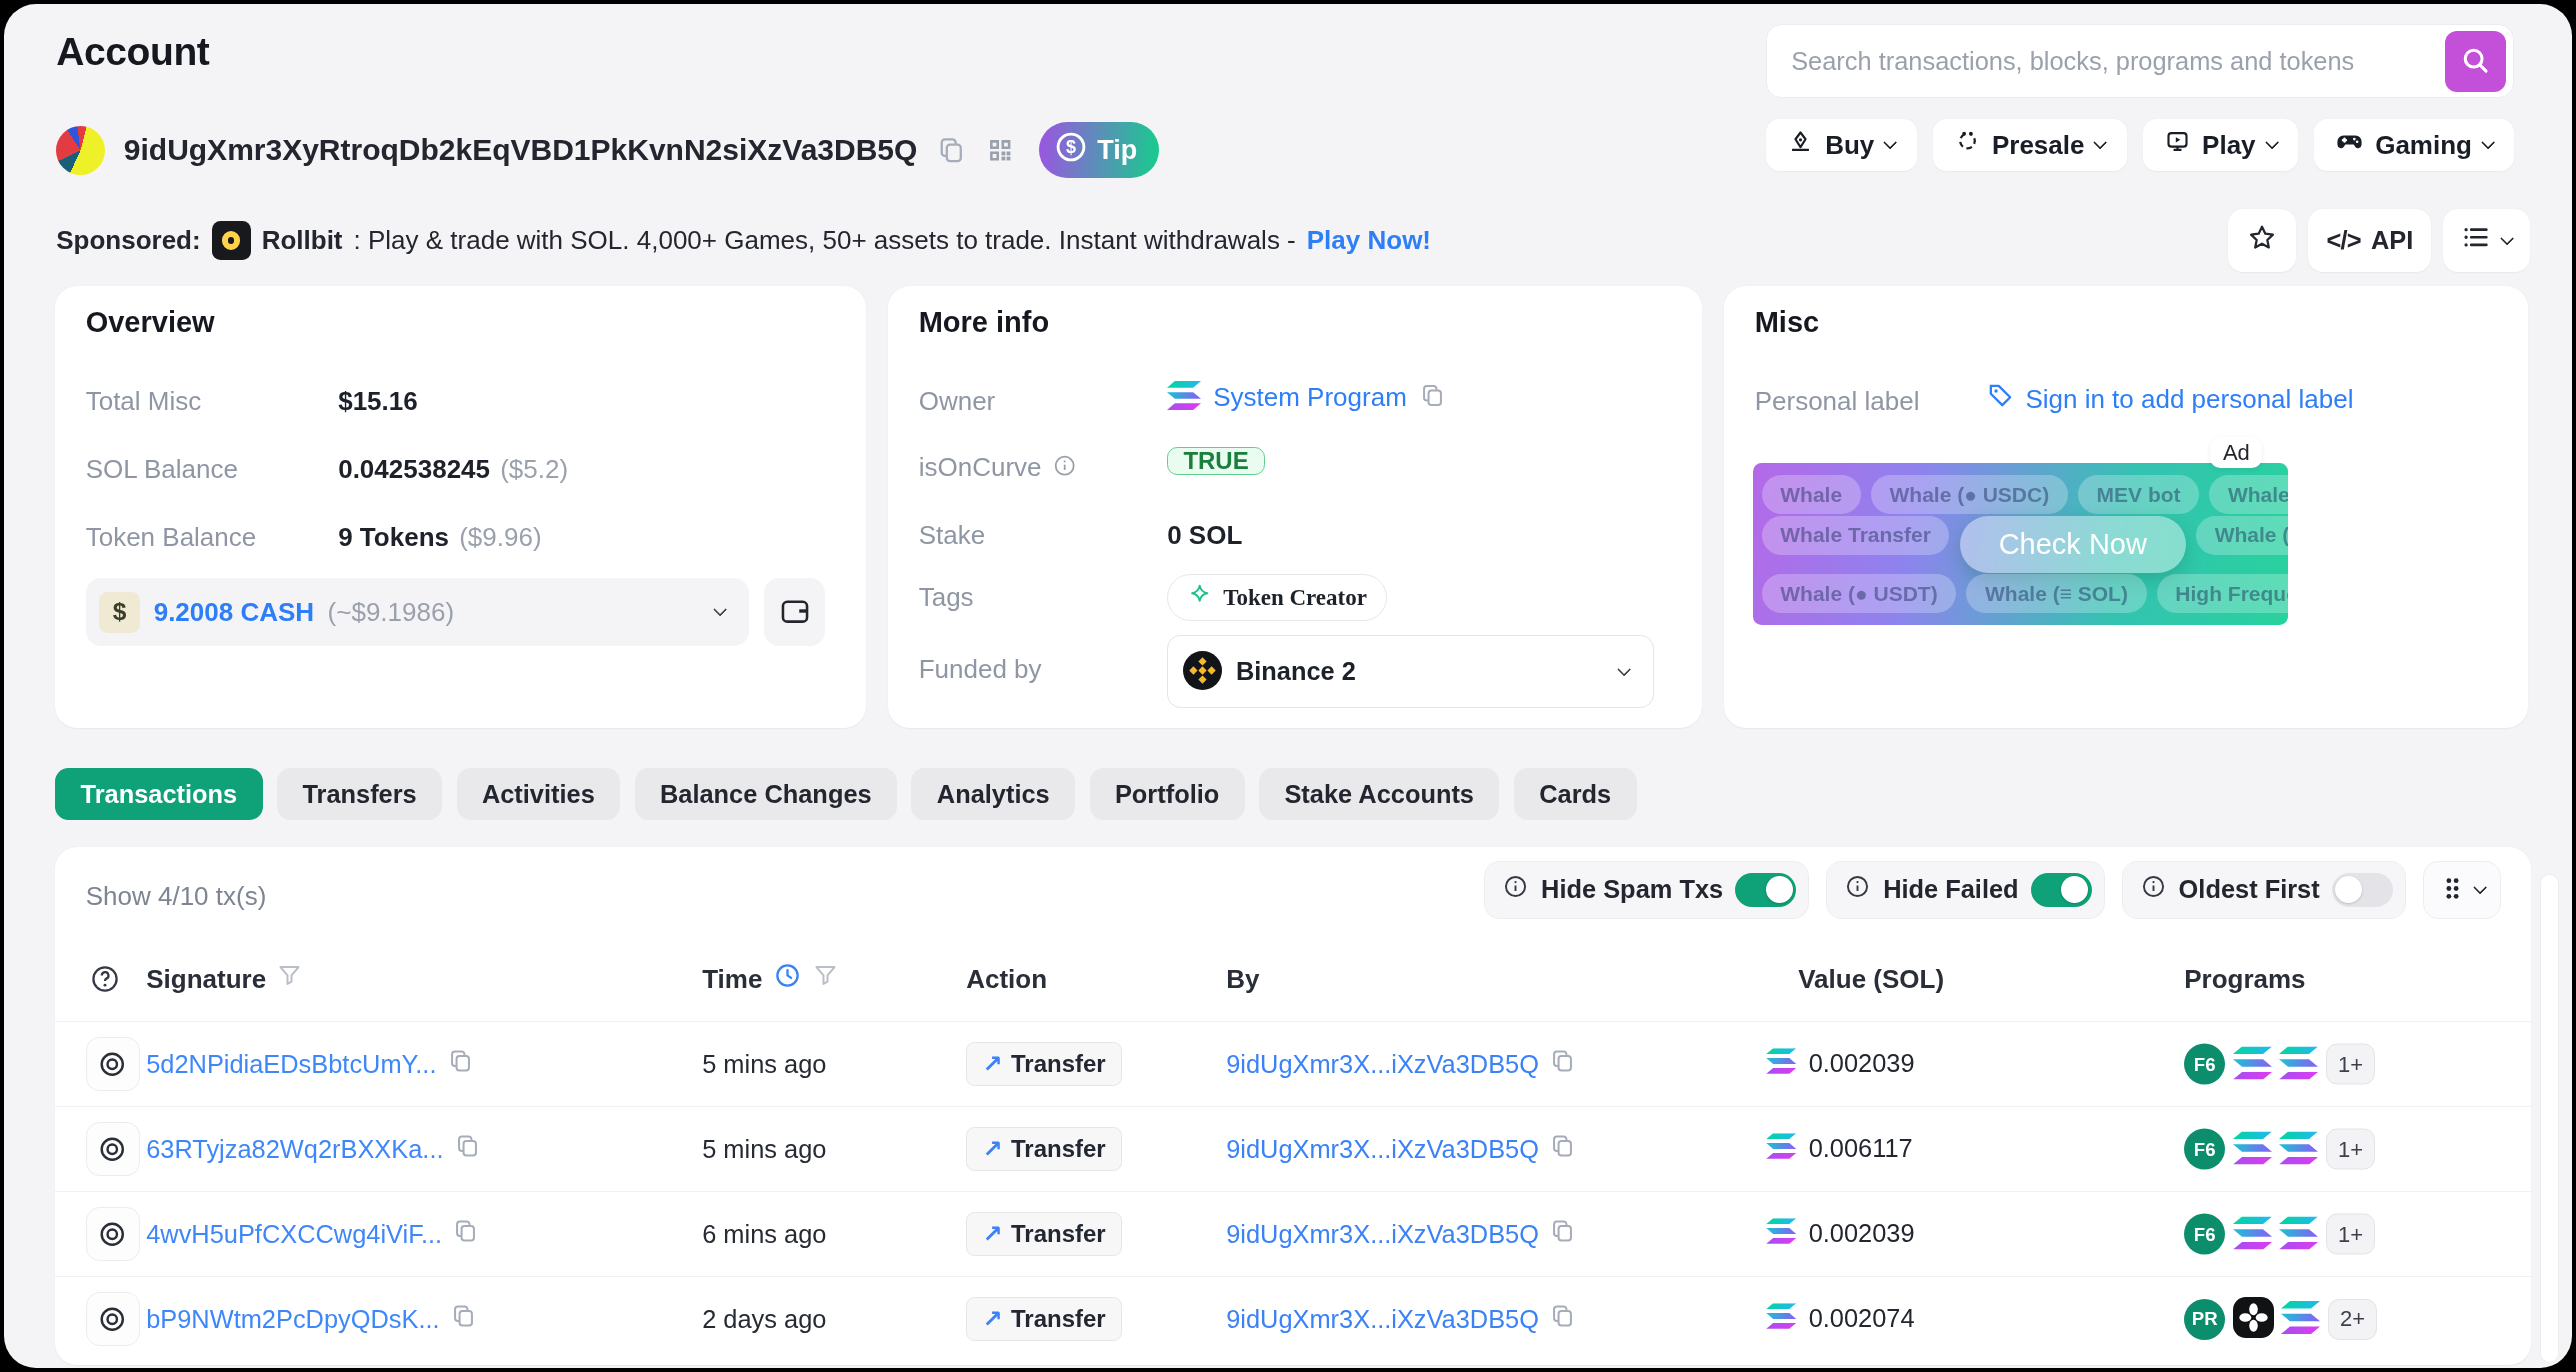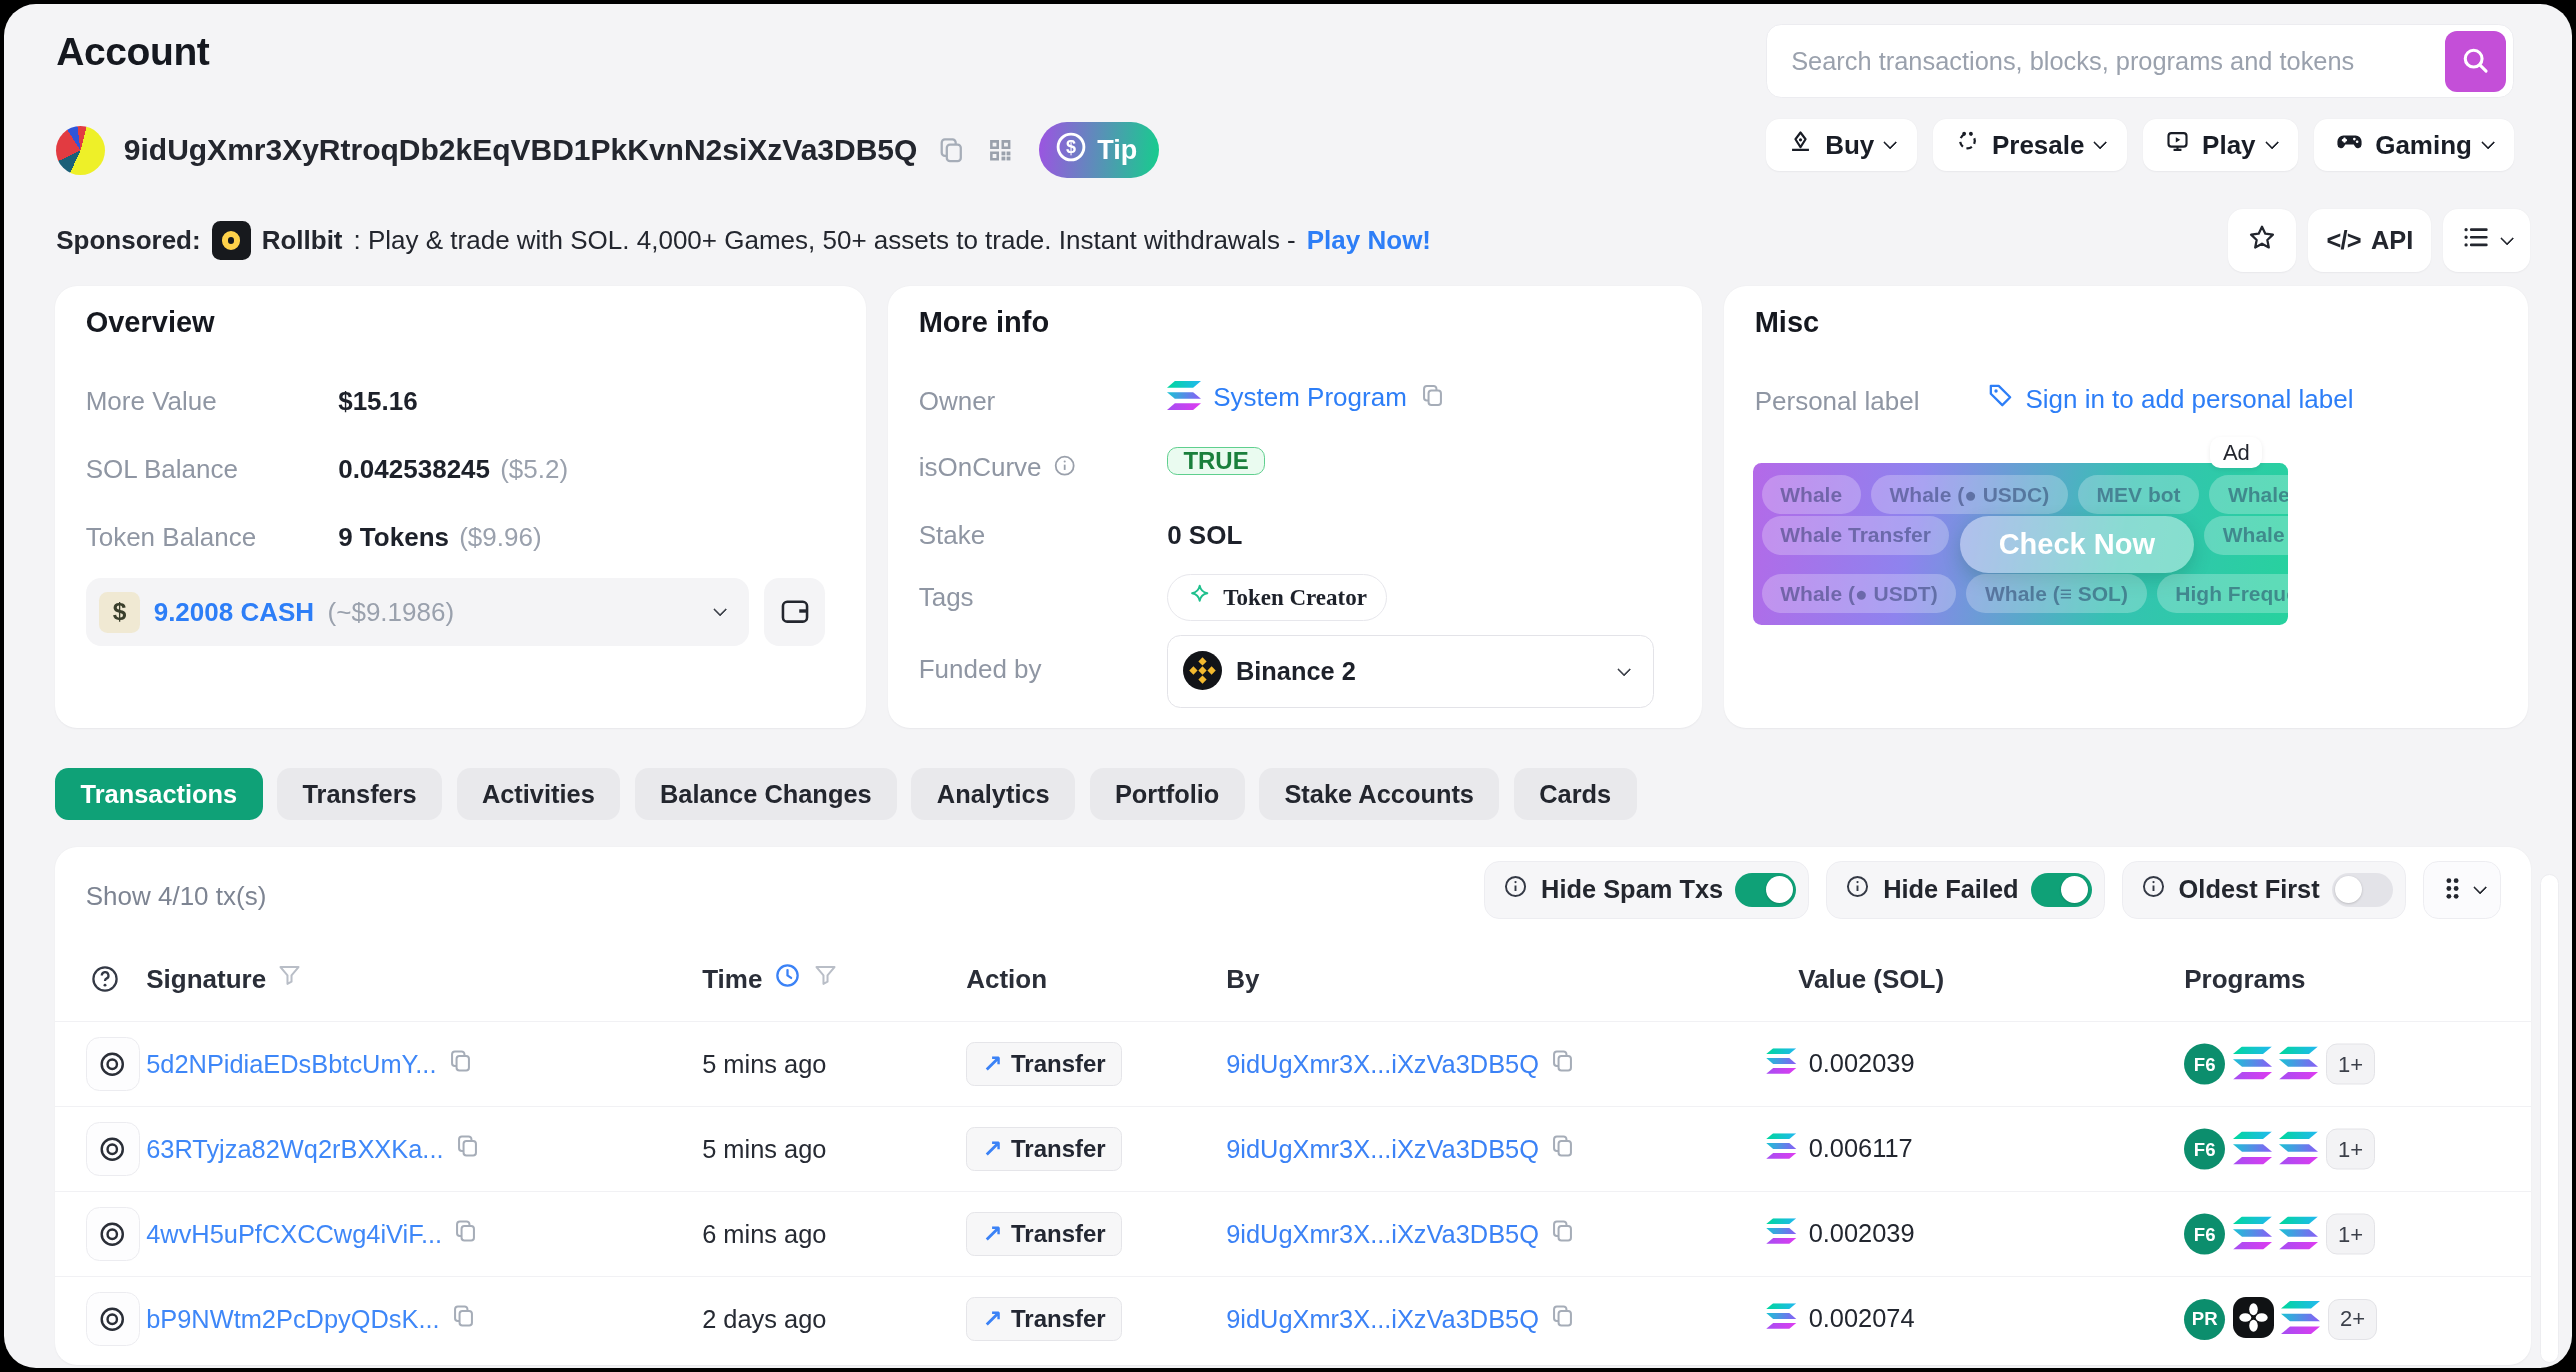--- a/index.html
+++ b/index.html
@@ -64,21 +64,21 @@
   .funded-name { font-size: 25.4px; font-weight: 600; color: #1d212a; flex: 1; }
 
   .personal-link { display: flex; align-items: center; gap: 10.2px; font-size: 26px; color: #2d7ef7; cursor: pointer; }
 
   .ad-banner { position: absolute; left: 29px; top: 177px; width: 535px; height: 162px; border-radius: 8.5px; overflow: hidden;
     background: linear-gradient(100deg, #b469e8 0%, #8e83ee 30%, #35c2b2 68%, #27d29e 100%);
     display: flex; flex-direction: column; justify-content: space-between; padding: 12px 0 12px 8.5px; }
   .ad-chip { position: absolute; left: 486px; top: 151px; background: #fff; border-radius: 10.2px; padding: 2.5px 12.7px; font-size: 22px; color: #23262e; box-shadow: 0 1.7px 5.1px rgba(0,0,0,.08); z-index: 2; }
   .pill-row { display: flex; gap: 10.2px; align-items: flex-start; white-space: nowrap; }
   .ad-pill { background: rgba(255,255,255,.25); color: rgba(25,40,85,.45); border-radius: 845px; padding: 7.6px 18.6px; font-size: 21px; font-weight: 600; flex: none; }
-  .check-now { background: rgba(255,255,255,.42); color: #fff; border-radius: 845px; padding: 12px 39px; font-size: 29px; font-weight: 700; box-shadow: 0 6.8px 18.6px rgba(20,80,60,.22); flex: none; cursor: pointer; }
+  .check-now { background: rgba(255,255,255,.42); color: #fff; border-radius: 845px; padding: 12px 39px; font-size: 29px; font-weight: 400; box-shadow: 0 6.8px 18.6px rgba(20,80,60,.22); flex: none; cursor: pointer; }
 
   
   .tabs { position: absolute; left: 51px; top: 764px; display: flex; gap: 14.4px; }
   .tab { height: 52px; padding: 0 25.4px; border-radius: 13.5px; background: #e9e9ec; color: #23262e; font-size: 25.4px; font-weight: 600; display: flex; align-items: center; cursor: pointer; white-space: nowrap; }
   .tab.active { background: #0fa177; color: #fff; font-weight: 700; }
 
   
   .table-card { position: absolute; left: 51px; top: 843px; width: 2476px; height: 518px; background: #fff; border-radius: 22px; box-shadow: 0 0.8px 1.7px rgba(16,24,40,.05); overflow: hidden; }
   .show-text { position: absolute; left: 30.5px; top: 34px; font-size: 26px; color: #7d8492; }
   .chips { position: absolute; right: 30.5px; top: 13.5px; display: flex; gap: 17px; align-items: center; }
@@ -272,21 +272,21 @@
               <path d="M4 6h.01M4 12h.01M4 18h.01" stroke-width="2.6"></path>
             </svg></span>
         <span class="chev"></span>
       </div>
     </div>
 
     <div class="cards">
 
       <div class="card overview">
         <div class="card-title">Overview</div>
-        <div class="abs lbl" style="left:30.5px;top:100px">More Value</div>
+        <div class="abs lbl" style="left:30.5px;top:100px">Total Misc</div>
         <div class="abs val-b" style="left:283px;top:100px">$15.16</div>
         <div class="abs lbl" style="left:30.5px;top:168px">SOL Balance</div>
         <div class="abs flex" style="left:283px;top:168px;gap:10.2px">
           <span class="val-b">0.042538245</span>
           <span class="val-g">($5.2)</span>
         </div>
         <div class="abs lbl" style="left:30.5px;top:236px">Token Balance</div>
         <div class="abs flex" style="left:283px;top:236px;gap:10.2px">
           <span class="val-b">9 Tokens</span>
           <span class="val-g">($9.96)</span>

